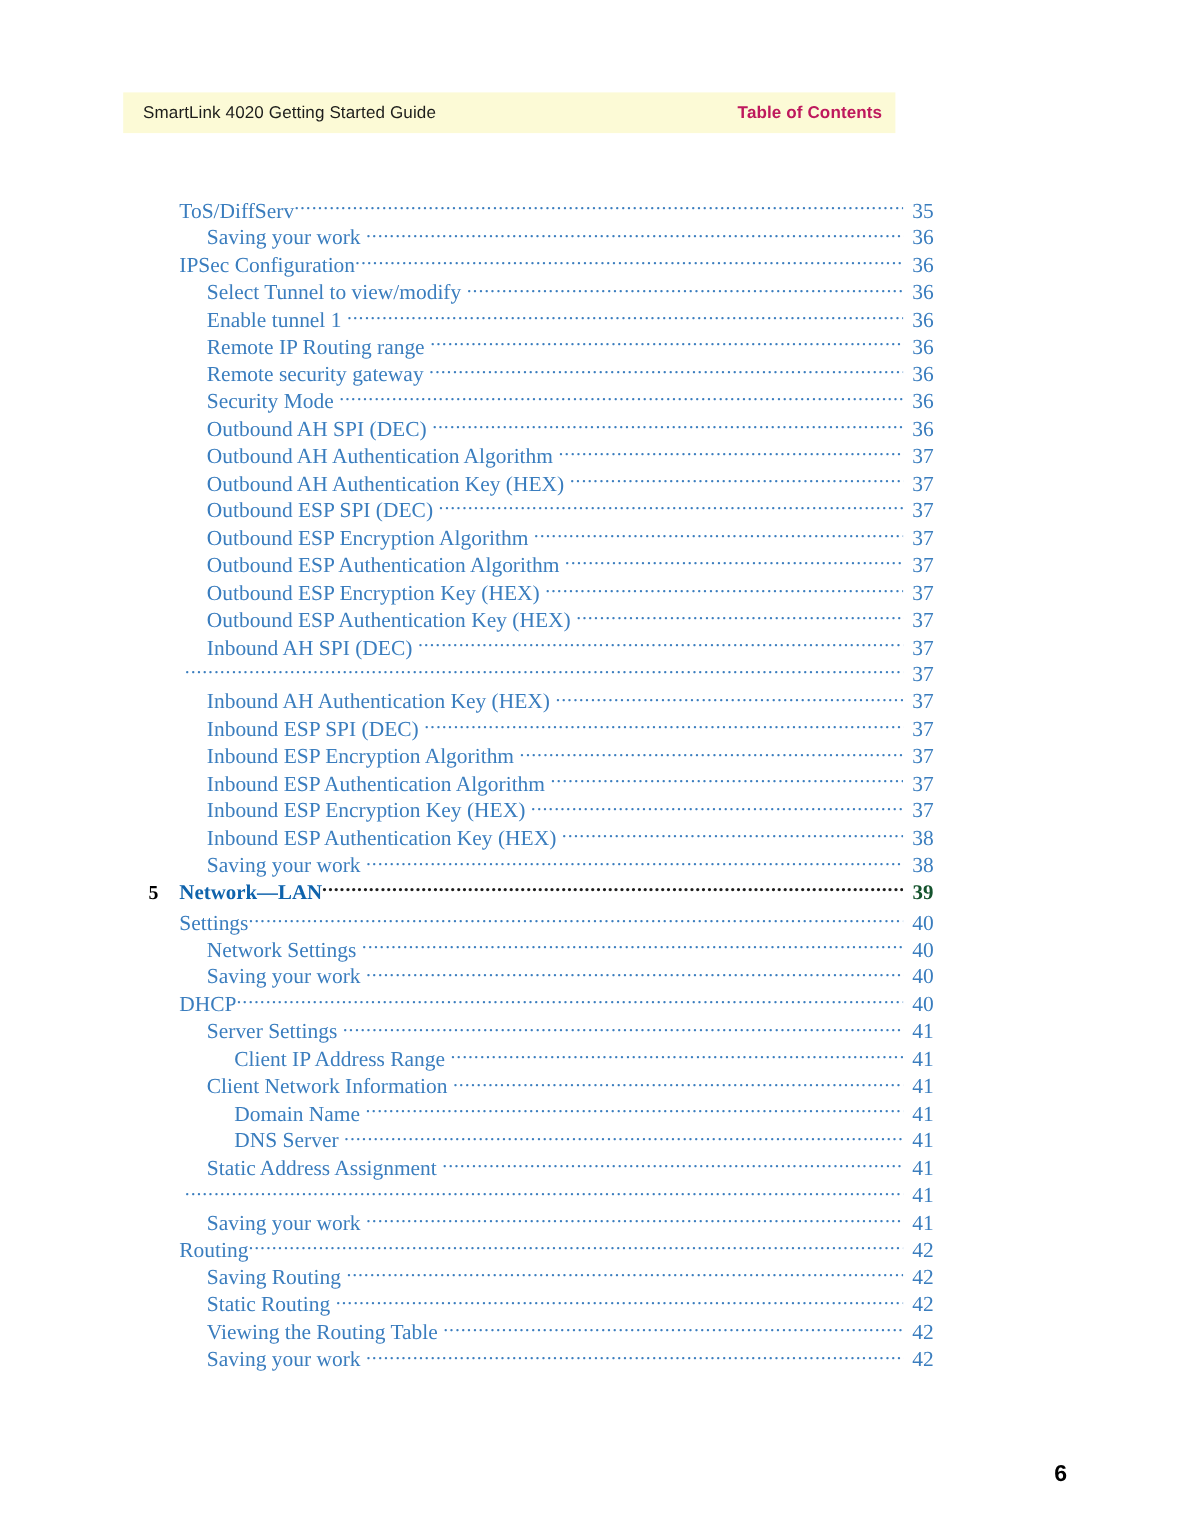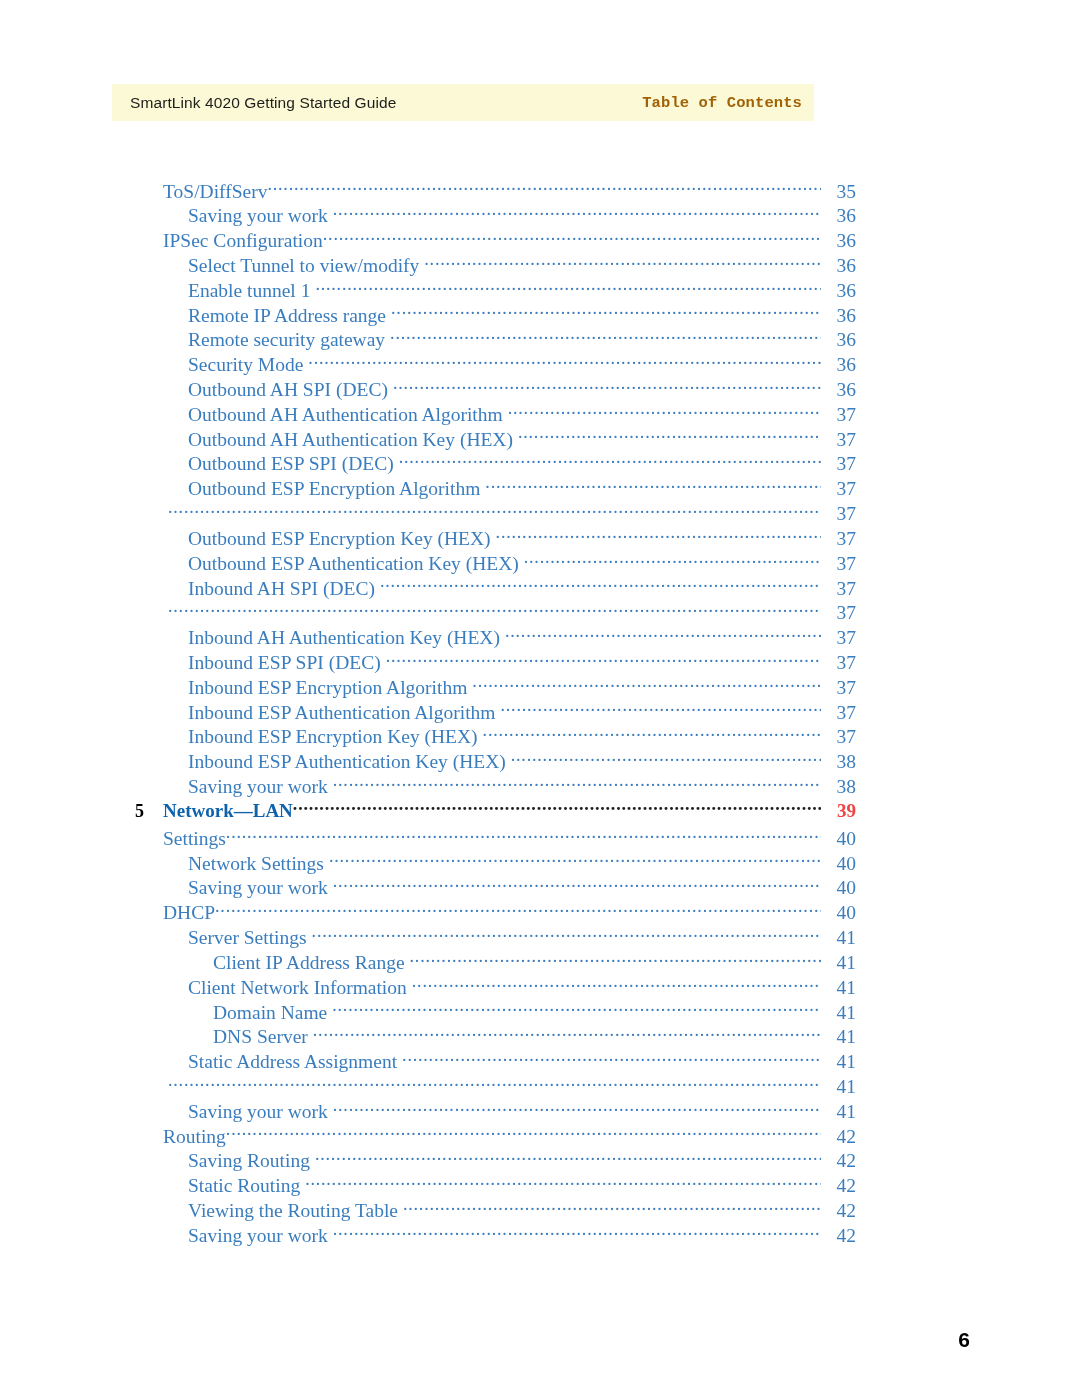--- a/index.html
+++ b/index.html
@@ -30,24 +30,24 @@
     padding: 0 12px 0 18px;
   }
   .header-doc-title {
     font-family: "Liberation Sans", "DejaVu Sans", sans-serif;
     font-size: 15.5px;
     color: #1d1d1b;
     letter-spacing: 0.1px;
     white-space: nowrap;
   }
   .header-section-title {
-    font-family: Liberation Mono, monospace;
+    font-family: Liberation Sans, sans-serif;
     font-size: 15.5px;
     font-weight: bold;
-    color: #a16207;
+    color: #be185d;
     letter-spacing: 0.1px;
     white-space: nowrap;
   }
 
   
   .toc {
     position: absolute;
     left: 0;
     top: 178px;
     width: 872px;
@@ -90,42 +90,42 @@
     letter-spacing: 0.8px;
     color: #3a7dbe;
     position: absolute;
     left: 0;
     bottom: 0.12em;
     white-space: nowrap;
   }
   .pagenum {
     flex: 0 0 auto;
     width: 34px;
-    text-align: right;
+    text-align: center;
     padding-right: 16px;
   }
 
   
   .lvl1 .label { padding-left: 0px; }
   .lvl2 .label { padding-left: 25px; }
   .lvl3 .label { padding-left: 50px; }
 
   
   .lvl1 .leader { margin-left: 0px; }
   .lvl2 .leader, .lvl3 .leader { margin-left: 5px; }
 
   
   .toc-row.chapter {
     font-weight: bold;
     font-size: 19px;
     height: 27px;
     color: #0f63ac;
   }
   .toc-row.chapter .label { color: #0f63ac; }
-  .toc-row.chapter .pagenum { color: #ef4444; }
+  .toc-row.chapter .pagenum { color: #14532d; }
   .toc-row.chapter .leader::before { color: #1d1d1b; }
 
   
   .folio {
     position: absolute;
     right: 110px;
     bottom: 45px;
     font-family: "Liberation Sans", "DejaVu Sans", sans-serif;
     font-size: 21px;
     font-weight: bold;
@@ -166,21 +166,21 @@
       <span class="pagenum">36</span>
     </div>
     <div class="toc-row lvl2">
       <span class="chapnum empty"></span>
       <span class="label">Enable tunnel 1</span>
       <span class="leader"></span>
       <span class="pagenum">36</span>
     </div>
     <div class="toc-row lvl2">
       <span class="chapnum empty"></span>
-      <span class="label">Remote IP Address range</span>
+      <span class="label">Remote IP Routing range</span>
       <span class="leader"></span>
       <span class="pagenum">36</span>
     </div>
     <div class="toc-row lvl2">
       <span class="chapnum empty"></span>
       <span class="label">Remote security gateway</span>
       <span class="leader"></span>
       <span class="pagenum">36</span>
     </div>
     <div class="toc-row lvl2">
@@ -214,20 +214,21 @@
       <span class="pagenum">37</span>
     </div>
     <div class="toc-row lvl2">
       <span class="chapnum empty"></span>
       <span class="label">Outbound ESP Encryption Algorithm</span>
       <span class="leader"></span>
       <span class="pagenum">37</span>
     </div>
     <div class="toc-row lvl2">
       <span class="chapnum empty"></span>
+      <span class="label">Outbound ESP Authentication Algorithm</span>
       <span class="leader"></span>
       <span class="pagenum">37</span>
     </div>
     <div class="toc-row lvl2">
       <span class="chapnum empty"></span>
       <span class="label">Outbound ESP Encryption Key (HEX)</span>
       <span class="leader"></span>
       <span class="pagenum">37</span>
     </div>
     <div class="toc-row lvl2">

